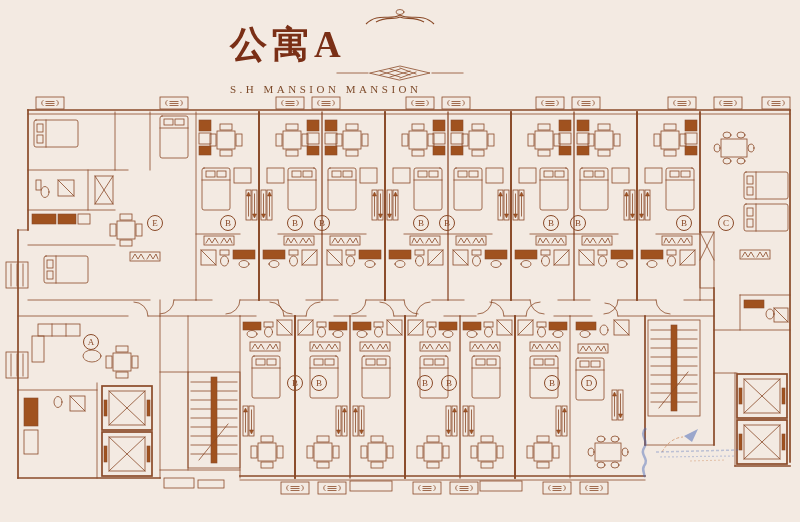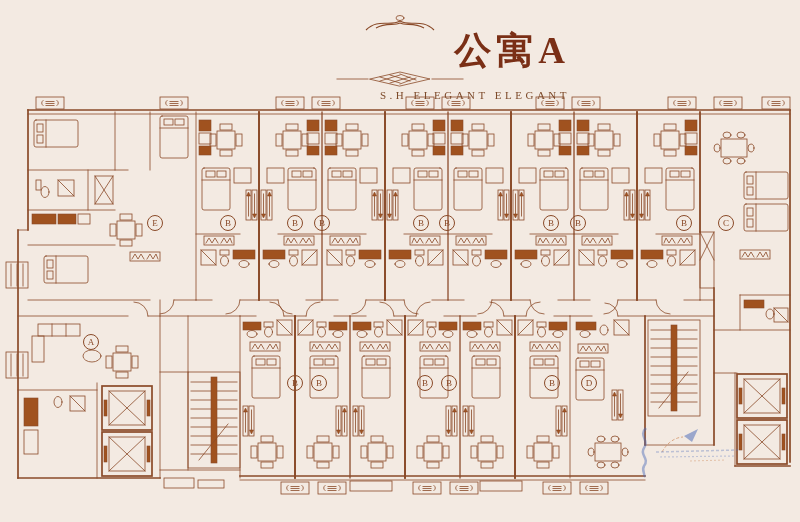--- a/index.html
+++ b/index.html
@@ -2,22 +2,22 @@
 <html style="--bg: #f3eae2; --line: #8a4a28; --fill: #a0521f; --wm: #4a69b8; --title: #7a2f16; --sub: #7d4a2a;"><head>
 <meta charset="utf-8">
 <style>
   :root{
     --bg:#f3eae2; --line:#8a4a28; --fill:#a0521f; --wm:#4a69b8;
     --title:#7a2f16; --sub:#7d4a2a;
   }
   html,body{margin:0;padding:0;}
   .stage{position:relative;width:800px;height:522px;background:var(--bg);overflow:hidden;
          font-family:"Liberation Serif","DejaVu Serif",serif;}
-  .header{position:absolute;top:14px;left:50%;transform:translateX(-50%);
-          width:340px;text-align:right;z-index:5;}
+  .header{position:absolute;top:8px;left:50%;transform:translateX(-50%);
+          width:340px;text-align:left;z-index:5;}
   .orn{display:block;margin:0 auto;}
   .title{font-size:37px;font-weight:bold;color:var(--title);letter-spacing:5px;line-height:1.05;}
   .subtitle{font-size:11px;color:var(--sub);letter-spacing:3.5px;margin-top:2px;}
   svg.plan{position:absolute;left:0;top:0;}
   .w{stroke:var(--line);stroke-width:1.7;fill:none;stroke-linecap:square;}
   .t{stroke:var(--line);stroke-width:.8;fill:none;stroke-linecap:square;}
   .d{stroke:var(--line);stroke-width:1.1;fill:none;}
   .f{fill:var(--fill);stroke:var(--line);stroke-width:.6;}
   .lbl{font-family:"Liberation Serif","DejaVu Serif",serif;font-size:9px;fill:var(--line);}
 </style>
@@ -32,21 +32,21 @@
       <path class="d" d="M14,14 C24,8 32,12 38,9 C44,12 52,8 62,14"></path>
       <ellipse class="t" cx="38" cy="4" rx="4" ry="2.5"></ellipse>
     </svg>
     <div class="title">公寓A</div>
     <svg class="orn" width="130" height="16" viewBox="0 0 130 16">
       <path class="t" d="M35,8 L65,1 L95,8 L65,15 Z"></path>
       <path class="t" d="M45,6 l20,6 M55,4 l20,6 M65,3 l16,6 M45,10 l20,-6 M55,12 l20,-6 M65,13 l16,-6"></path>
       <line class="t" x1="2" y1="8" x2="33" y2="8"></line>
       <line class="t" x1="97" y1="8" x2="128" y2="8"></line>
     </svg>
-    <div class="subtitle">S.H ELEGANT ELEGANT</div>
+    <div class="subtitle">S.H MANSION MANSION</div>
   </div>
 
   <svg class="plan" width="800" height="522" viewBox="0 0 800 522">
     <defs>
       <g id="table4">
         <rect class="t" x="-9" y="-9" width="18" height="18"></rect>
         <rect class="t" x="-6" y="-16" width="12" height="6"></rect>
         <rect class="t" x="-6" y="10" width="12" height="6"></rect>
         <rect class="t" x="-16" y="-6" width="6" height="12"></rect>
         <rect class="t" x="10" y="-6" width="6" height="12"></rect>

